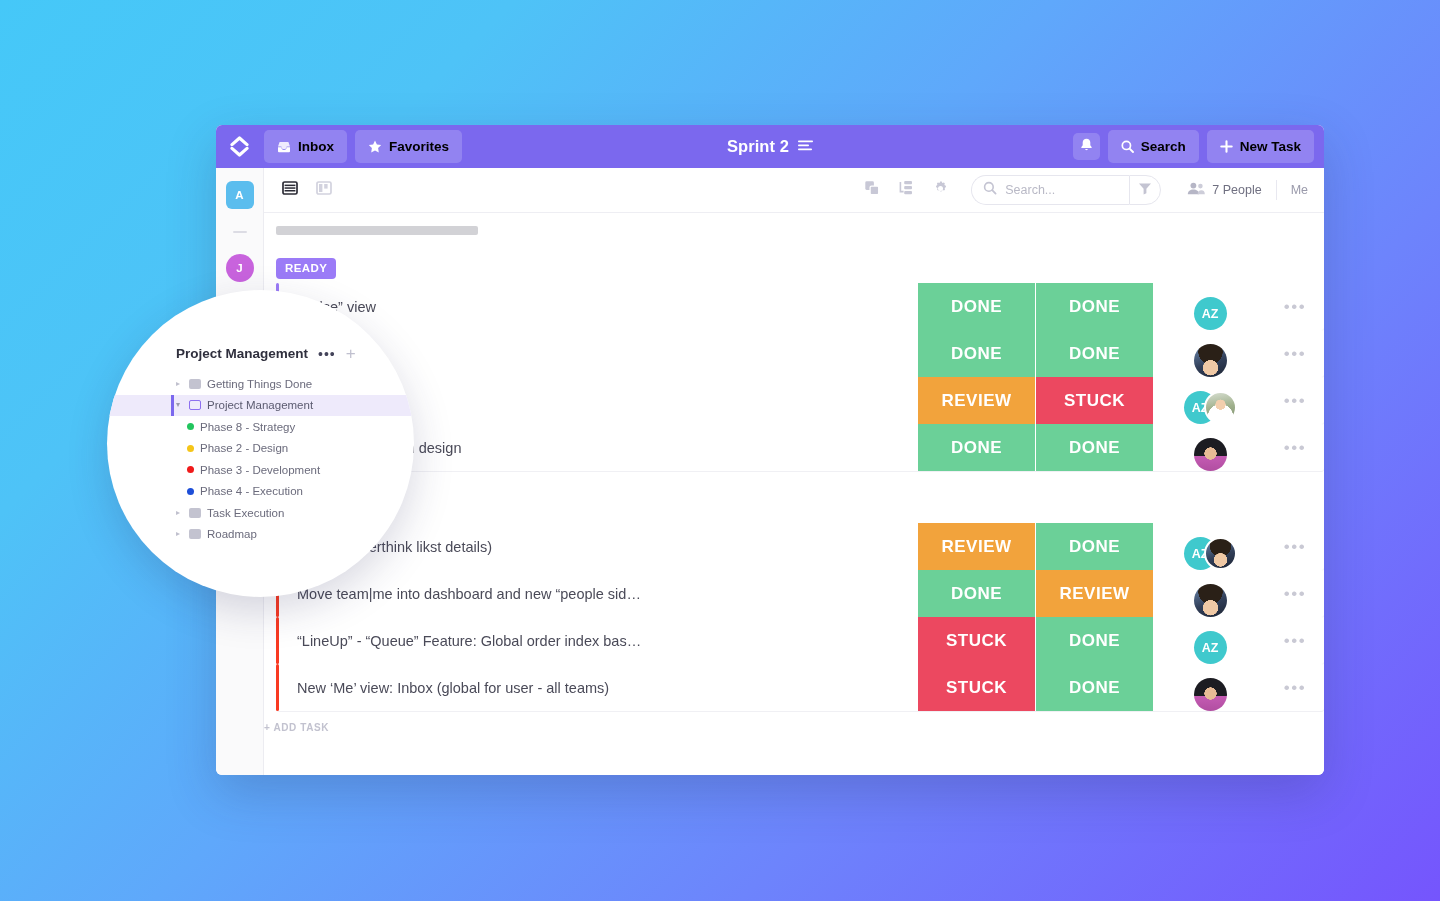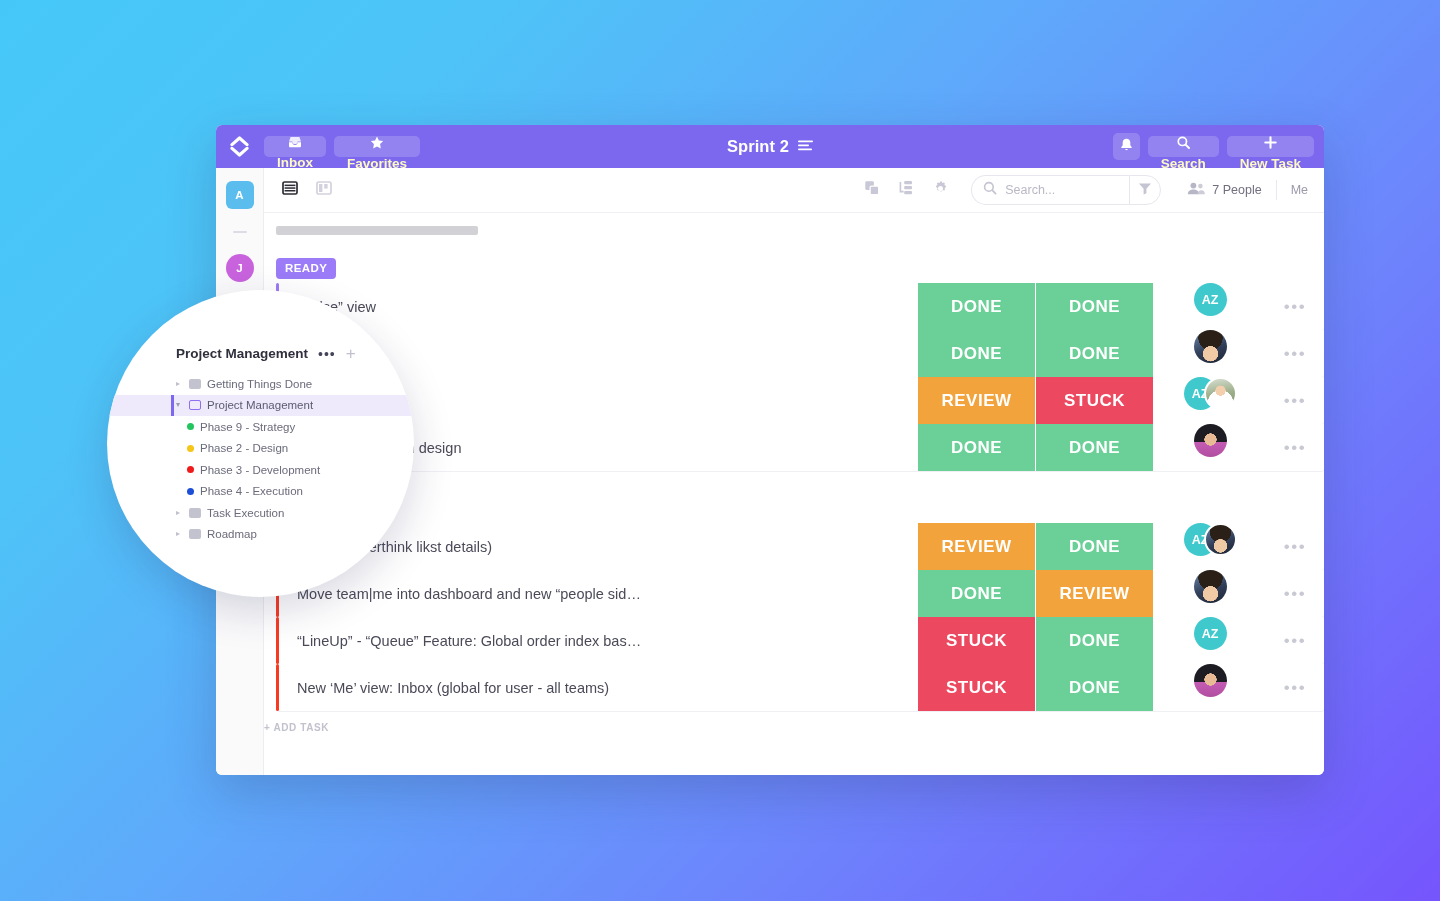--- a/index.html
+++ b/index.html
@@ -30,27 +30,26 @@
     position: relative;
   }
   .logo-box {
     width: 34px; height: 34px;
     display: flex; align-items: center; justify-content: center;
     color: #fff;
   }
   .logo-box svg { display:block; }
   .top-pill {
     display: flex; align-items: center; gap: 7px;
-    height: 21px; padding: 0 13px;
+    height: 33px; padding: 0 13px;
     background: rgba(255,255,255,.18);
     border-radius: 5px;
-    color: #fef9c3; font-size: 13.5px; font-weight: 600;
+    color: #000000; font-size: 13.5px; font-weight: 600;
     margin-left: 8px;
     white-space: nowrap;
-    flex-direction: column;
   }
   .top-pill svg, .top-pill .glyph { display:block; }
   #topbar-center {
     position: absolute; left: 0; right: 0; top: 0; height: 43px;
     display: flex; align-items: center; justify-content: center;
     gap: 9px; pointer-events: none;
   }
   #sprint-title { color:#fff; font-size: 16.5px; font-weight: 700; letter-spacing:.1px; }
   #topbar-right {
     margin-left: auto; display:flex; align-items:center; gap: 8px; z-index: 2;
@@ -176,21 +175,21 @@
     display:flex; align-items:center; justify-content:center;
     color:#fff; font-size: 17px; font-weight: 700; letter-spacing:.5px;
     border-right: 1px solid #fff;
   }
   .st-done   { background: #6bd098; }
   .st-review { background: #f2a33c; }
   .st-stuck  { background: #ec4860; }
 
   .cell-assignee {
     width: 112px; flex: 0 0 112px;
-    display:flex; align-items:flex-start; justify-content:center;
+    display:flex; align-items:flex-end; justify-content:center;
     position: relative;
   }
   .cell-menu {
     width: 58px; flex: 0 0 58px;
     display:flex; align-items:center; justify-content:center;
   }
   .dots { color:#c9c9d4; font-size: 17px; letter-spacing: 1.5px; line-height: 1; }
 
   
   .av {
@@ -554,21 +553,21 @@
           <span class="folder"></span>
           <span>Getting Things Done</span>
         </div>
         <div class="tree-item sel">
           <span class="tw open">▾</span>
           <span class="folder open"></span>
           <span>Project Management</span>
         </div>
         <div class="tree-item">
           <span class="dot" style="background: rgb(34, 197, 94);"></span>
-          <span>Phase 9 - Strategy</span>
+          <span>Phase 8 - Strategy</span>
         </div>
         <div class="tree-item">
           <span class="dot" style="background: rgb(245, 197, 24);"></span>
           <span>Phase 2 - Design</span>
         </div>
         <div class="tree-item">
           <span class="dot" style="background: rgb(240, 26, 26);"></span>
           <span>Phase 3 - Development</span>
         </div>
         <div class="tree-item">

